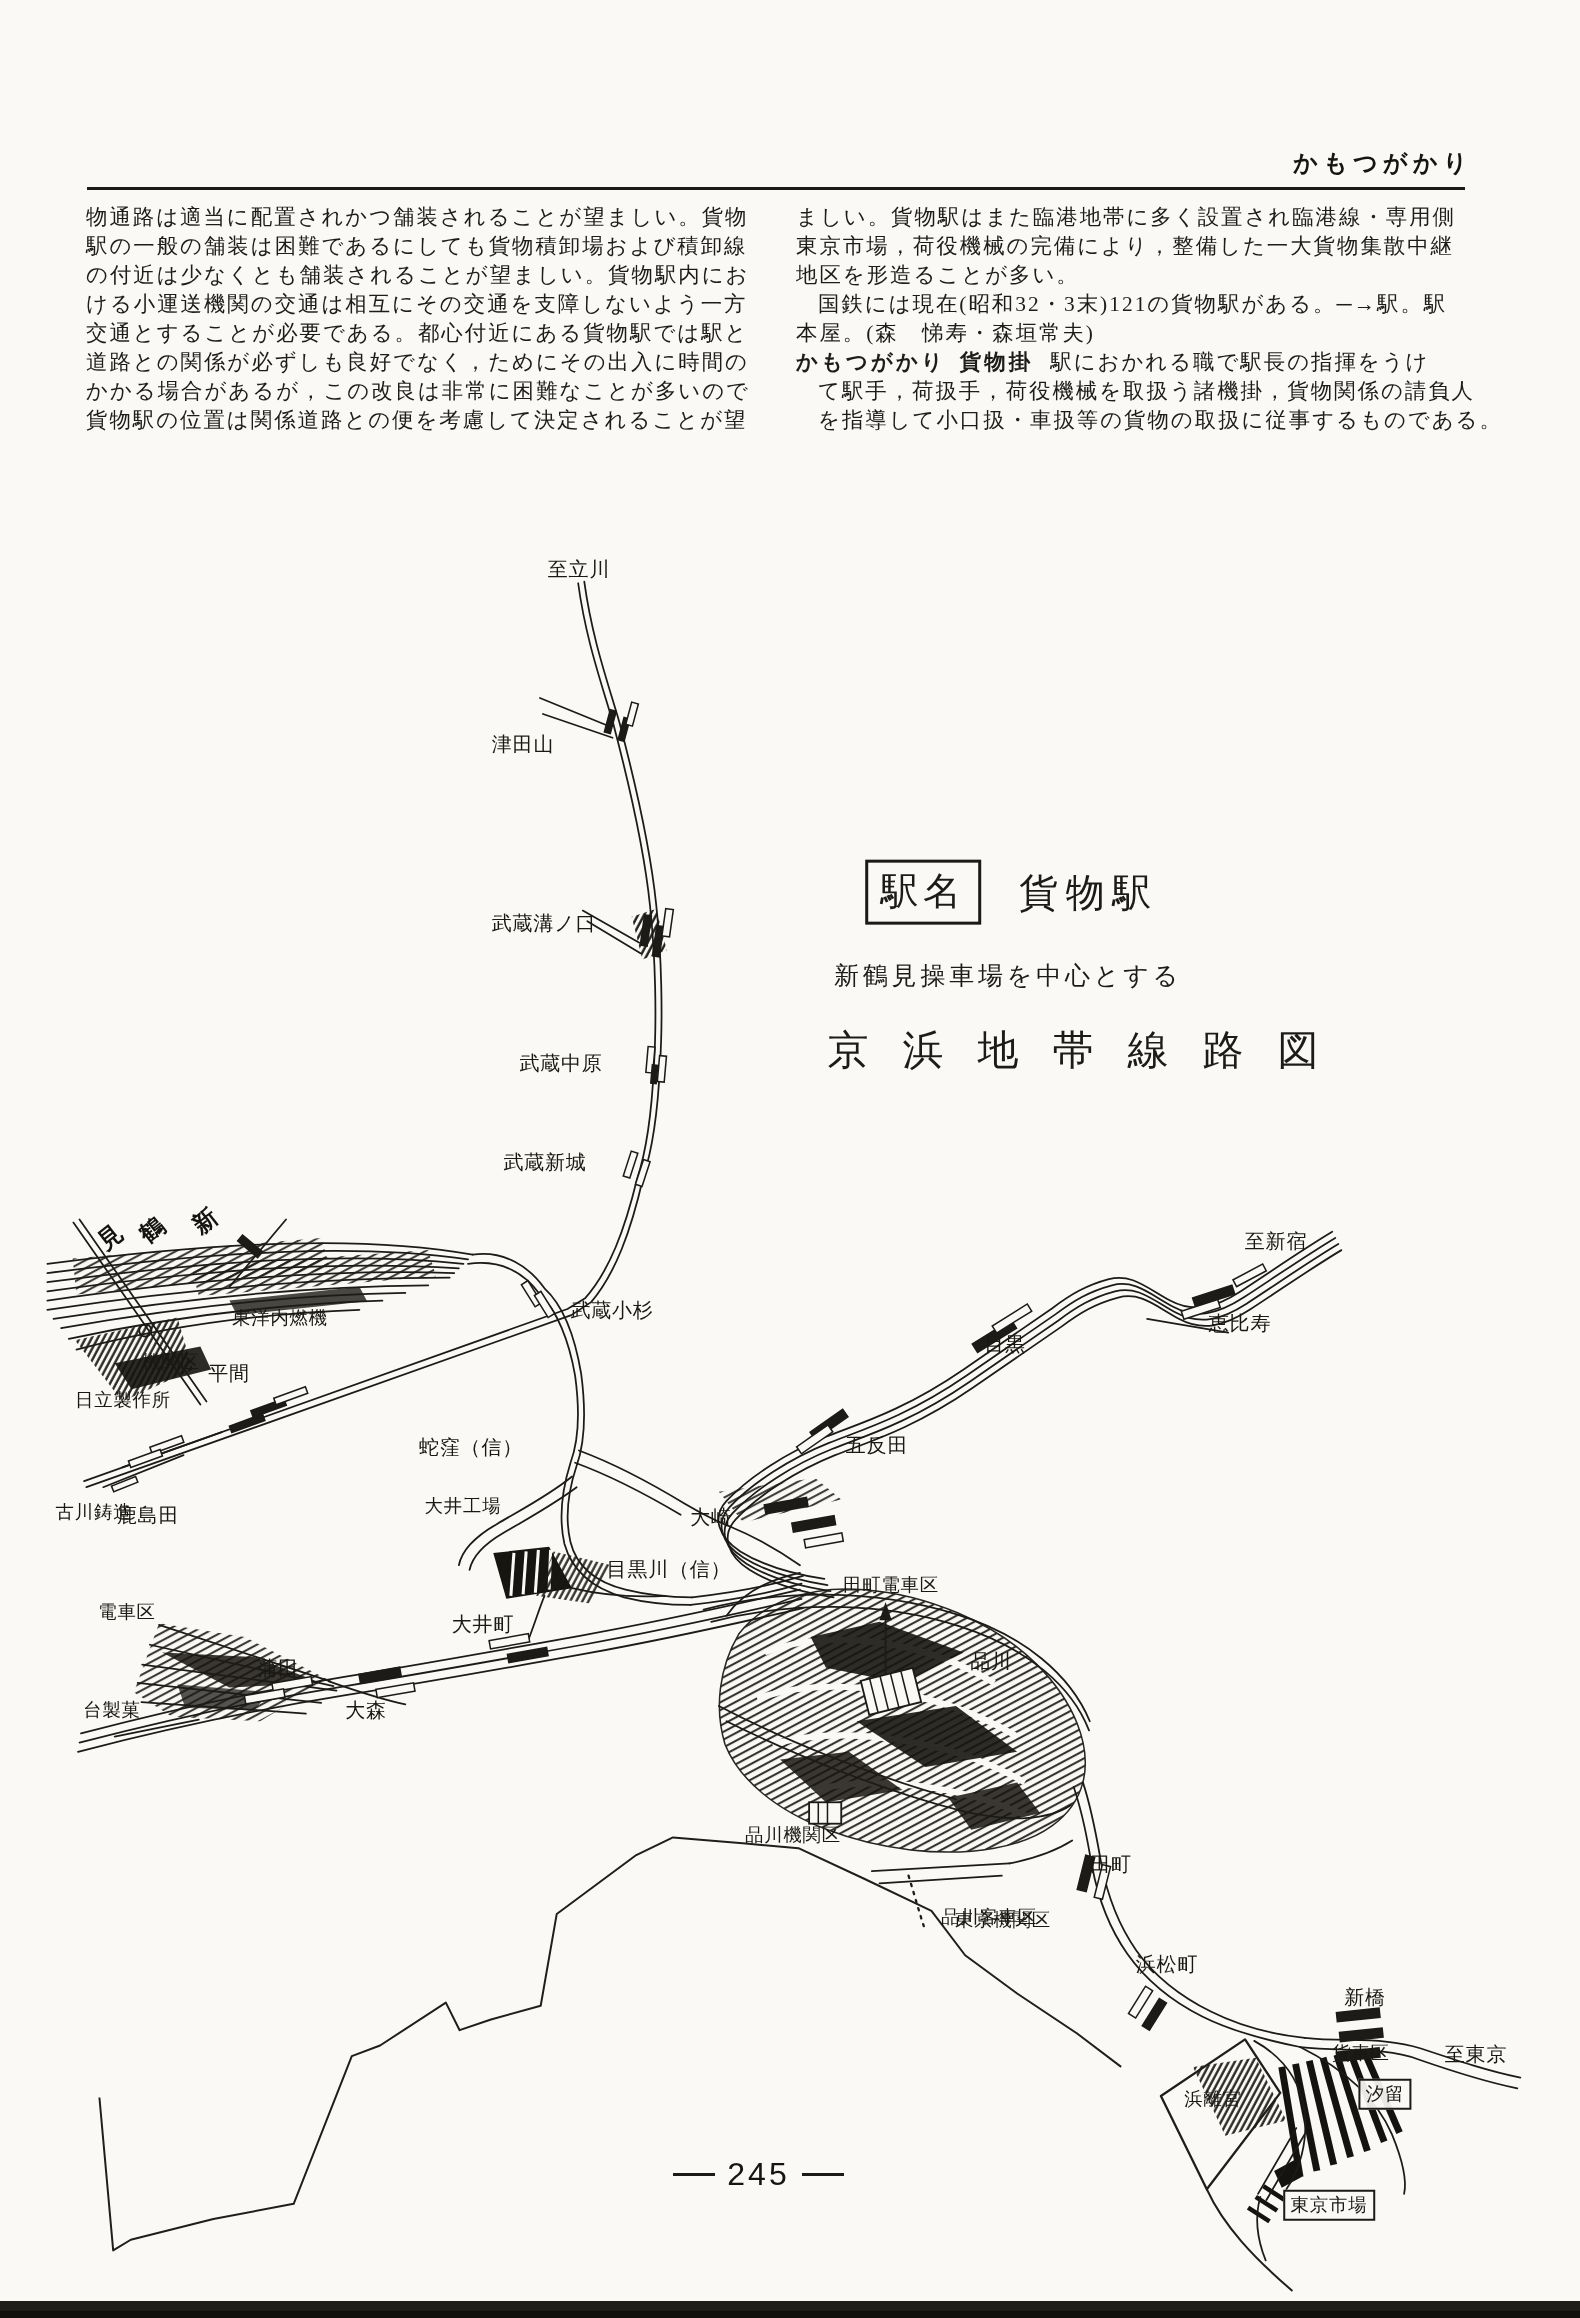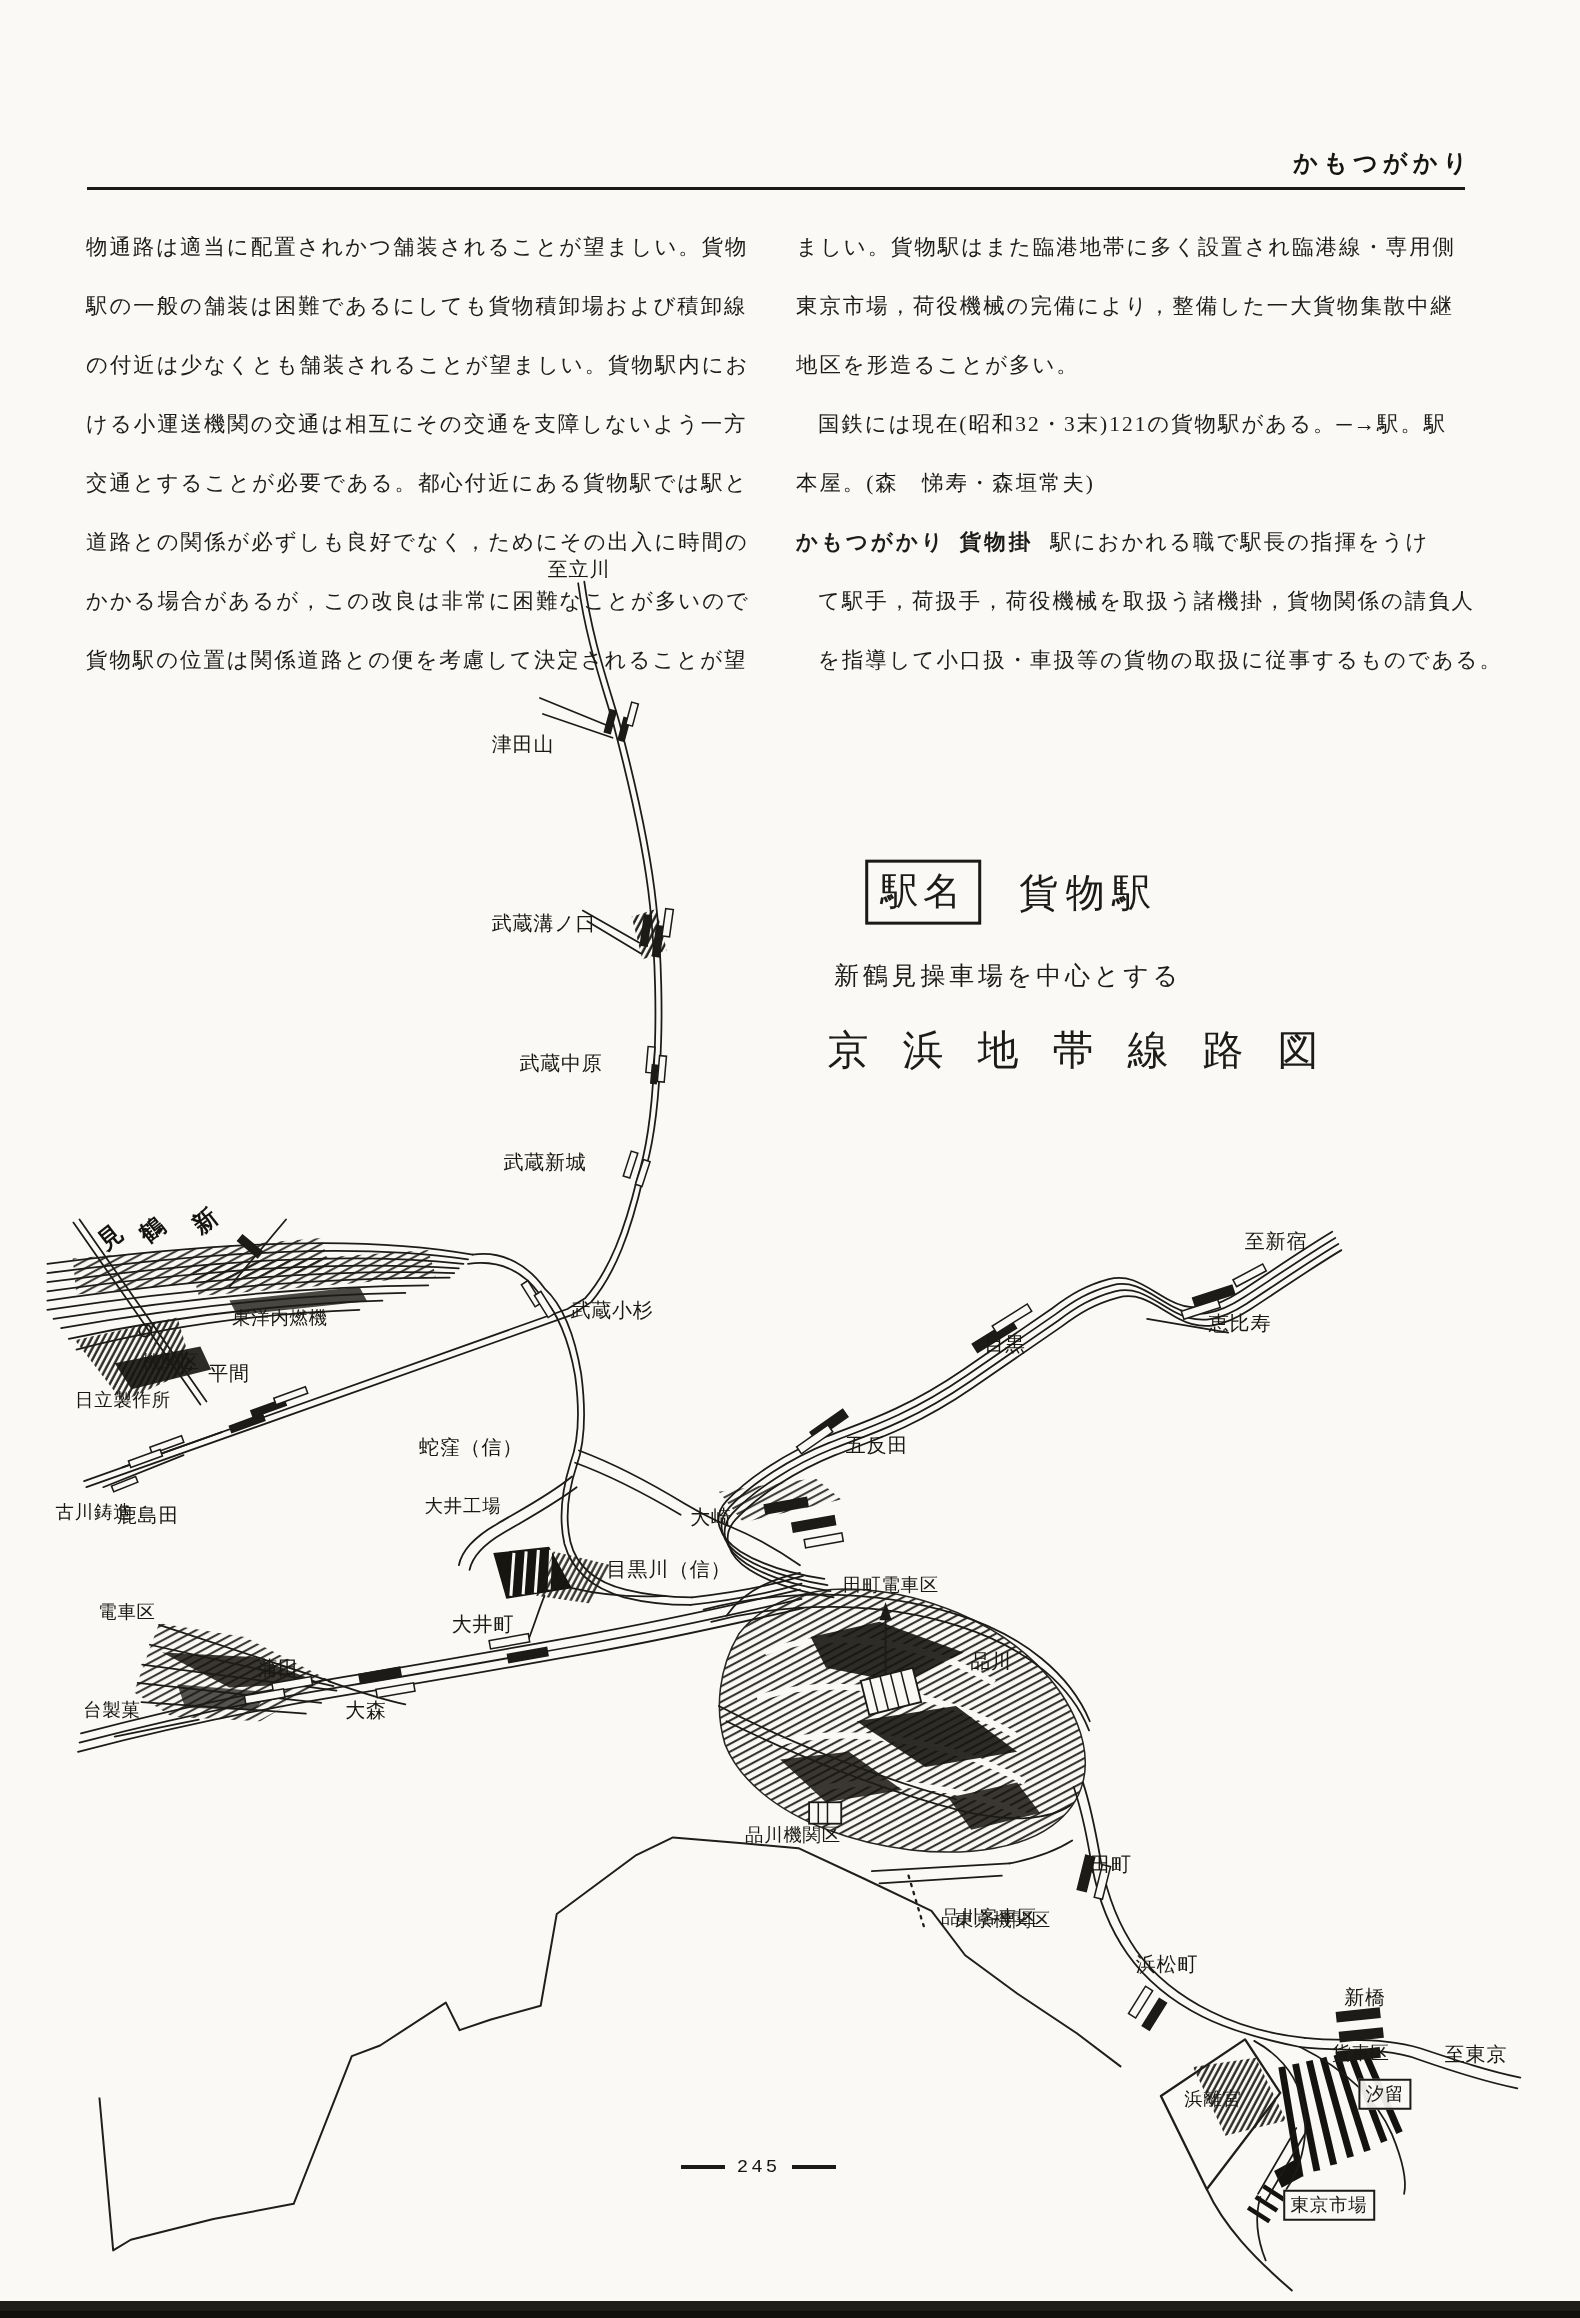--- a/index.html
+++ b/index.html
@@ -23,21 +23,21 @@
     background:#1b1a16;
   }
   
   .col{
     position:absolute; top:203px; width:676px;
     font-size:21.4px; line-height:29px; letter-spacing:2px;
     color:#1d1c18;
   }
   .col-left{left:86px;}
   .col-right{left:796px;}
-  .col .ln{white-space:nowrap;margin-top:30px;}
+  .col .ln{white-space:nowrap;}
   .ln.indent1{padding-left:22px;}
   .entry-head{
     font-family:"Liberation Sans","DejaVu Sans",sans-serif;
     font-weight:bold; letter-spacing:3.1px; margin-right:13.8px;
   }
   .entry-term{
     font-weight:bold; letter-spacing:3.1px; margin-right:17px;
     font-family:"Liberation Sans","DejaVu Sans",sans-serif;
   }
   
@@ -63,22 +63,22 @@
     position:absolute; transform:translate(-50%,-50%) rotate(-38deg);
     font-size:24px; font-weight:bold; color:#14130f;
   }
   
   .footer{
     position:absolute; left:673px; top:2156px; width:171px;
     display:flex; align-items:center; justify-content:center; gap:12.2px;
   }
   .footer .dash{width:44px; height:3.1px; background:#1b1a16;}
   .footer .num{
-    font-family:Liberation Mono, monospace;
-    font-size:19px; letter-spacing:3.1px; color:#161511;
+    font-family:Liberation Sans, sans-serif;
+    font-size:32px; letter-spacing:3.1px; color:#161511;
   }
   .bottom-band{
     position:absolute; left:0; bottom:0; width:1580px; height:18.4px;
     background:#201e19;
   }
   .bottom-band2{
     position:absolute; left:0; bottom:0; width:1580px; height:7.6px;
     background:#12110e;
   }
   svg.map{position:absolute; left:0; top:0;}

